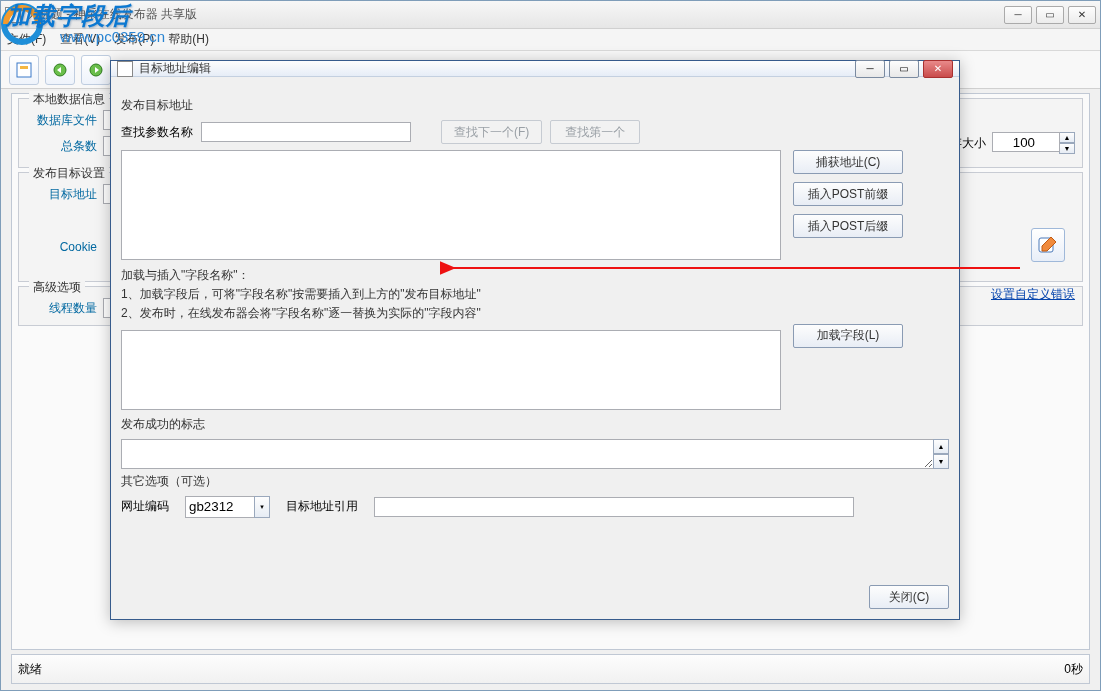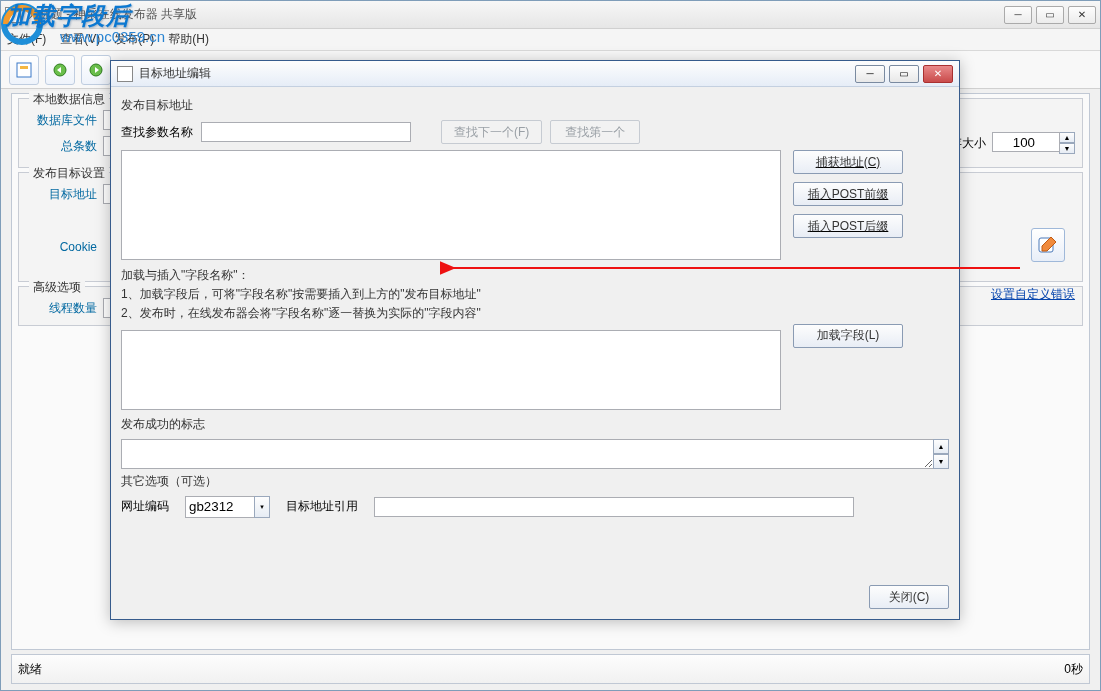--- a/index.html
+++ b/index.html
@@ -30,21 +30,21 @@
 .groupbox { border:1px solid #c8ccd4; margin:4px 6px; padding:8px; position:relative; background:#f4f4f4; }
 .groupbox > .legend { position:absolute; top:-8px; left:10px; background:#f4f4f4; padding:0 4px; font-size:12px; color:#333; }
 .link { color:#0645ad; text-decoration:underline; cursor:pointer; }
 .sqbtn { width:34px; height:34px; border:1px solid #9fb8d9; background:linear-gradient(#fff,#e8eef8); border-radius:3px; display:flex; align-items:center; justify-content:center; }
 
 
 .statusbar { position:absolute; left:10px; right:10px; bottom:6px; height:30px; border:1px solid #c0c8d4; background:linear-gradient(#fdfdfd,#f1f1f1); display:flex; align-items:center; padding:0 6px; justify-content:space-between; font-size:12px; }
 
 
 .dialog { position:absolute; left:110px; top:60px; width:850px; height:560px; border:1px solid #365b8c; background:#f0f0f0; box-shadow:0 2px 14px rgba(0,0,0,.25); }
-.dlg-titlebar { height:26px; background:linear-gradient(#fdfdfd,#e6edf7); border-bottom:1px solid #c4d0e0; display:flex; align-items:center; padding:0 6px; }
+.dlg-titlebar { height:16px; background:linear-gradient(#fdfdfd,#e6edf7); border-bottom:1px solid #c4d0e0; display:flex; align-items:center; padding:0 6px; }
 .dlg-titlebar .icon { width:16px; height:16px; margin-right:6px; background:#fff; border:1px solid #888; display:inline-block; }
 .dlg-titlebar .title { flex:1; color:#333; }
 .dlg-winctrl { display:flex; gap:4px; }
 .dlg-winbtn { width:30px; height:18px; border:1px solid #7a8aa0; border-radius:2px; background:linear-gradient(#fdfdfd,#e8e8e8); display:flex; align-items:center; justify-content:center; font-size:10px; cursor:pointer; }
 .dlg-winbtn.close { background:linear-gradient(#e98a8a,#c94b4b); color:#fff; border-color:#a93030; }
 .dlg-body { position:absolute; left:10px; right:10px; top:32px; bottom:10px; }
 .section-label { font-size:12px; color:#333; margin:4px 0 6px; }
 .hline { display:flex; align-items:center; gap:8px; margin-bottom:6px; }
 .btn { height:24px; padding:0 12px; border:1px solid #8a9bb3; background:linear-gradient(#fdfdfd,#e8edf5); border-radius:2px; color:#333; cursor:pointer; font-size:12px; display:inline-flex; align-items:center; justify-content:center; min-width:90px; }
 .btn.disabled { color:#9aa0a6; border-color:#c6cbd2; background:#f2f2f2; cursor:default; }
@@ -189,21 +189,21 @@
     <div class="section-label">发布目标地址</div>
 
     <div class="hline">
       <span>查找参数名称</span>
       <input class="tinput" style="width: 210px;">
       <span style="width:14px"></span>
       <button class="btn disabled">查找下一个(F)</button>
       <button class="btn disabled">查找第一个</button>
     </div>
 
-    <div style="display:flex;text-decoration:underline;">
+    <div style="display:flex;">
       <textarea class="bigtext" style=""></textarea>
       <div class="side-btns">
         <button class="btn">捕获地址(C)</button>
         <button class="btn">插入POST前缀</button>
         <button class="btn">插入POST后缀</button>
       </div>
     </div>
 
     <div class="note">
       <div>加载与插入"字段名称"：</div>

